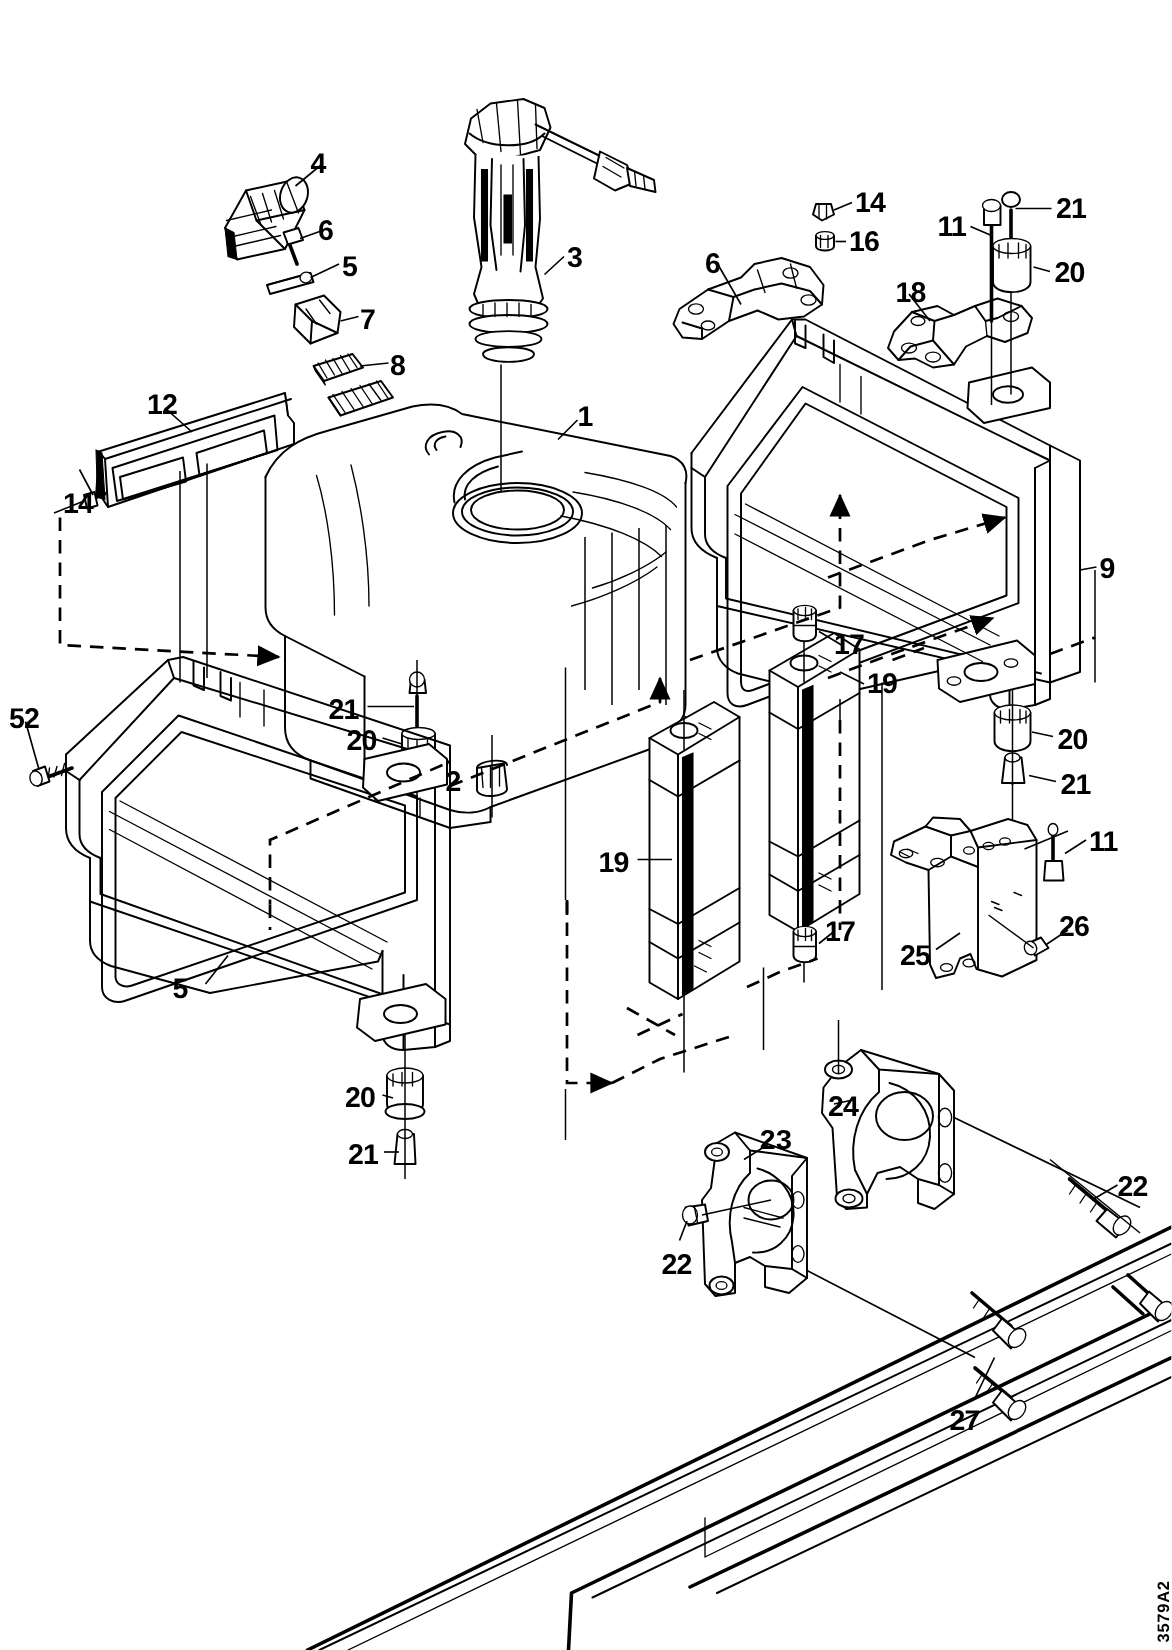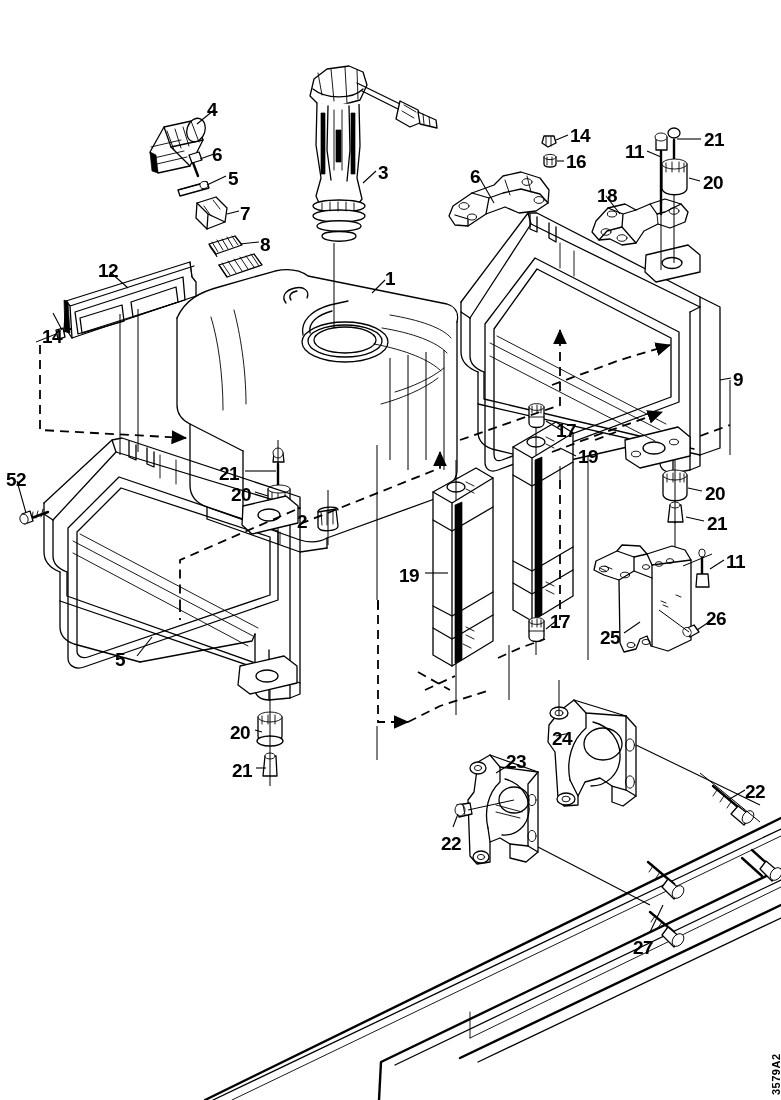--- a/index.html
+++ b/index.html
@@ -618,20 +618,20 @@
   <div class="callout" style="left:707px;top:514px;">21</div>
   <div class="callout" style="left:399px;top:566px;">19</div>
   <div class="callout" style="left:726px;top:552px;">11</div>
   <div class="callout" style="left:550px;top:612px;">17</div>
   <div class="callout" style="left:706px;top:609px;">26</div>
   <div class="callout" style="left:600px;top:628px;">25</div>
   <div class="callout" style="left:115px;top:650px;">5</div>
   <div class="callout" style="left:230px;top:723px;">20</div>
   <div class="callout" style="left:232px;top:761px;">21</div>
   <div class="callout" style="left:513px;top:729px;margin-left:39px;">24</div>
-  <div class="callout" style="left:506px;top:752px;">23</div>
+  <div class="callout" style="left:506px;top:752px;font-family:Liberation Mono, monospace;">23</div>
   <div class="callout" style="left:441px;top:834px;">22</div>
   <div class="callout" style="left:745px;top:782px;">22</div>
   <div class="callout" style="left:633px;top:938px;text-align:right;">27</div>
 
   <div class="watermark" style="left:770px;top:1095px;">3579A2</div>
 
 </div>
 
 </body></html>

